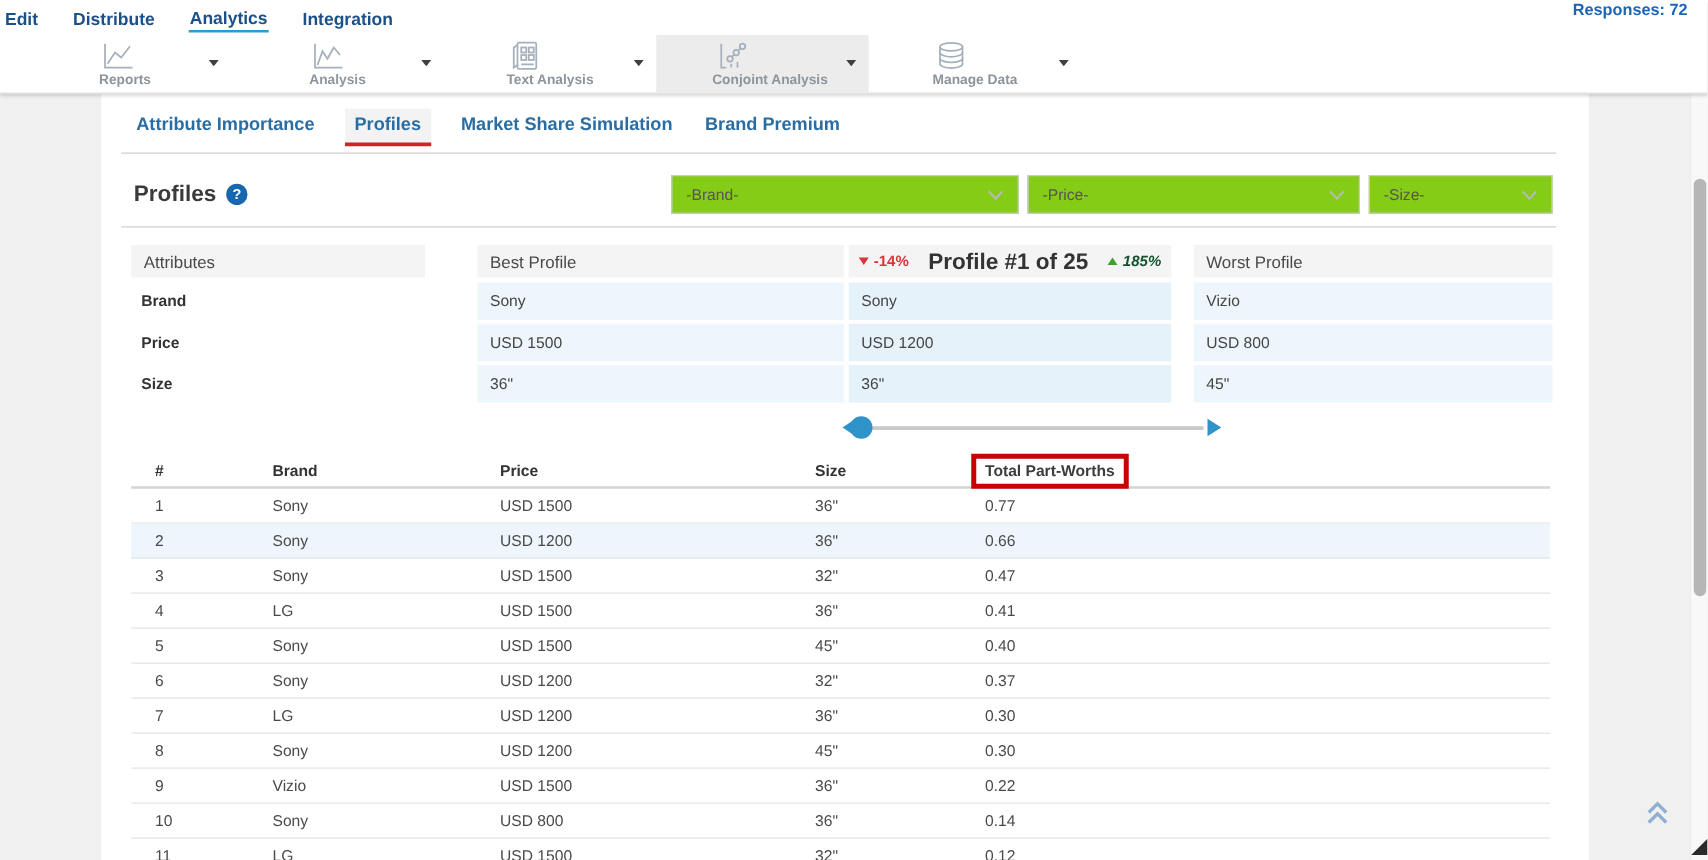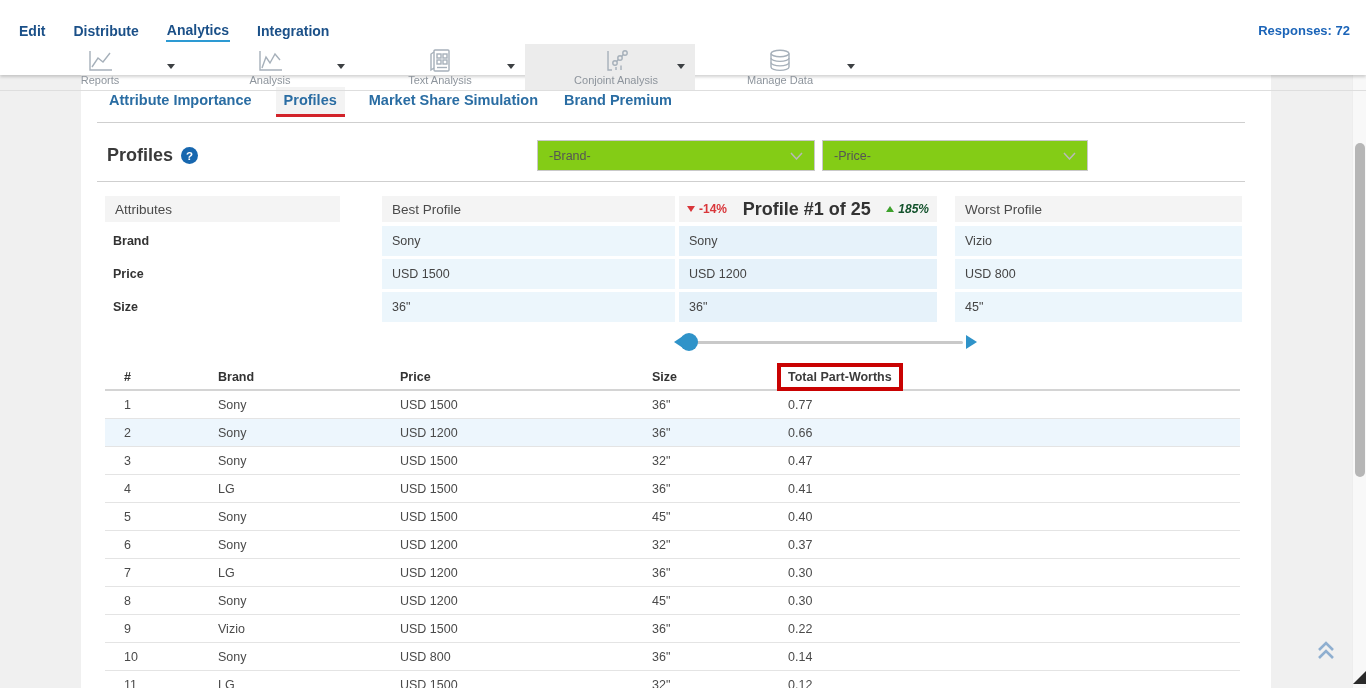--- a/index.html
+++ b/index.html
@@ -2,32 +2,32 @@
 <html><head>
 <meta charset="utf-8">
 <style>
   * { box-sizing: border-box; margin: 0; padding: 0; }
   html,body { width:1366px; height:688px; overflow:hidden; }
   body { font-family:"Liberation Sans", sans-serif; background:#f0f0f0; position:relative; }
 
   
   .hdr { position:absolute; top:0; left:0; width:1366px; height:75px; background:#fff;
          box-shadow:0 2px 3px rgba(0,0,0,.18); z-index:5; }
-  .menu-bar { height:28px; display:flex; align-items:center; justify-content:space-between;
-              padding:0 16px 0 18px;margin-top:16px; }
+  .menu-bar { height:28px; display:flex; justify-content:space-between;
+              padding:0 16px 0 3px; }
   .menu-items { display:flex; gap:26px; align-items:center; }
   .menu-item { font-size:14px; font-weight:700; color:#1b5088; cursor:pointer; padding:3px 1px 2px; }
   .menu-item.active { border-bottom:2px solid #2d9ad3; }
   .responses { font-size:13px; font-weight:700; color:#1b64b8; }
 
   .toolbar { position:relative; height:47px; border-bottom:1px solid #dedede; }
   .tgroup { position:absolute; top:0; height:46px; width:170px; display:flex; align-items:center;
             justify-content:center; cursor:pointer; }
   .tgroup.selected { background:#ececec;padding-left:12px; }
-  .tcol { display:flex; flex-direction:column; align-items:center; gap:1px; }
+  .tcol { display:flex; flex-direction:column; gap:1px;font-weight:bold; }
   .tlbl { font-size:11px; color:#8d949c; white-space:nowrap; }
   .tcaret { position:absolute; right:10px; top:20px; width:0; height:0;
             border-left:4px solid transparent; border-right:4px solid transparent;
             border-top:5px solid #3c4043; }
   .ticon svg { display:block; stroke:#a6b0ba; fill:none; stroke-width:1.4; }
 
   
   .page { position:absolute; top:75px; left:0; width:1366px; height:609px; background:#f0f0f0; }
   .panel { position:absolute; left:81px; top:0; width:1190px; height:613px; background:#fff; overflow:hidden; }
 
@@ -217,20 +217,26 @@
       <svg width="13" height="8" viewBox="0 0 13 8">
           <polyline points="1,1 6.5,7 12,1"></polyline>
         </svg>
     </div>
     <div class="filter f-price">
       <span>-Price-</span>
       <svg width="13" height="8" viewBox="0 0 13 8">
           <polyline points="1,1 6.5,7 12,1"></polyline>
         </svg>
     </div>
+    <div class="filter f-size">
+      <span>-Size-</span>
+      <svg width="13" height="8" viewBox="0 0 13 8">
+          <polyline points="1,1 6.5,7 12,1"></polyline>
+        </svg>
+    </div>
 
     <div class="divider d2"></div>
 
     <div class="ccol col-attrs">
       <div class="chead">Attributes</div>
       <div class="ccell">Brand</div>
       <div class="ccell">Price</div>
       <div class="ccell">Size</div>
     </div>
 

